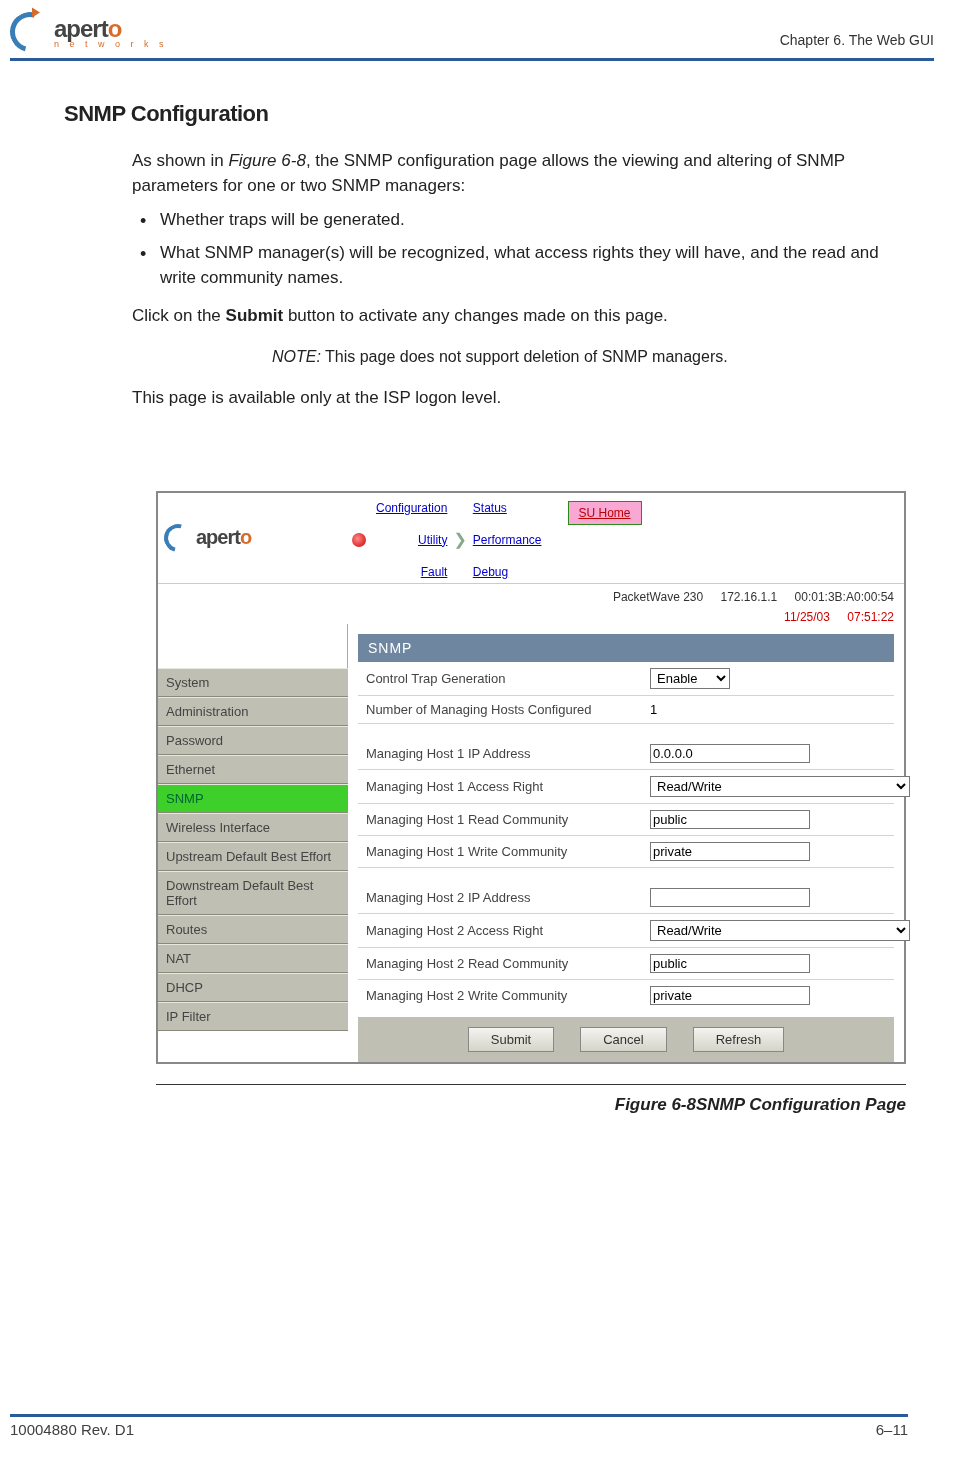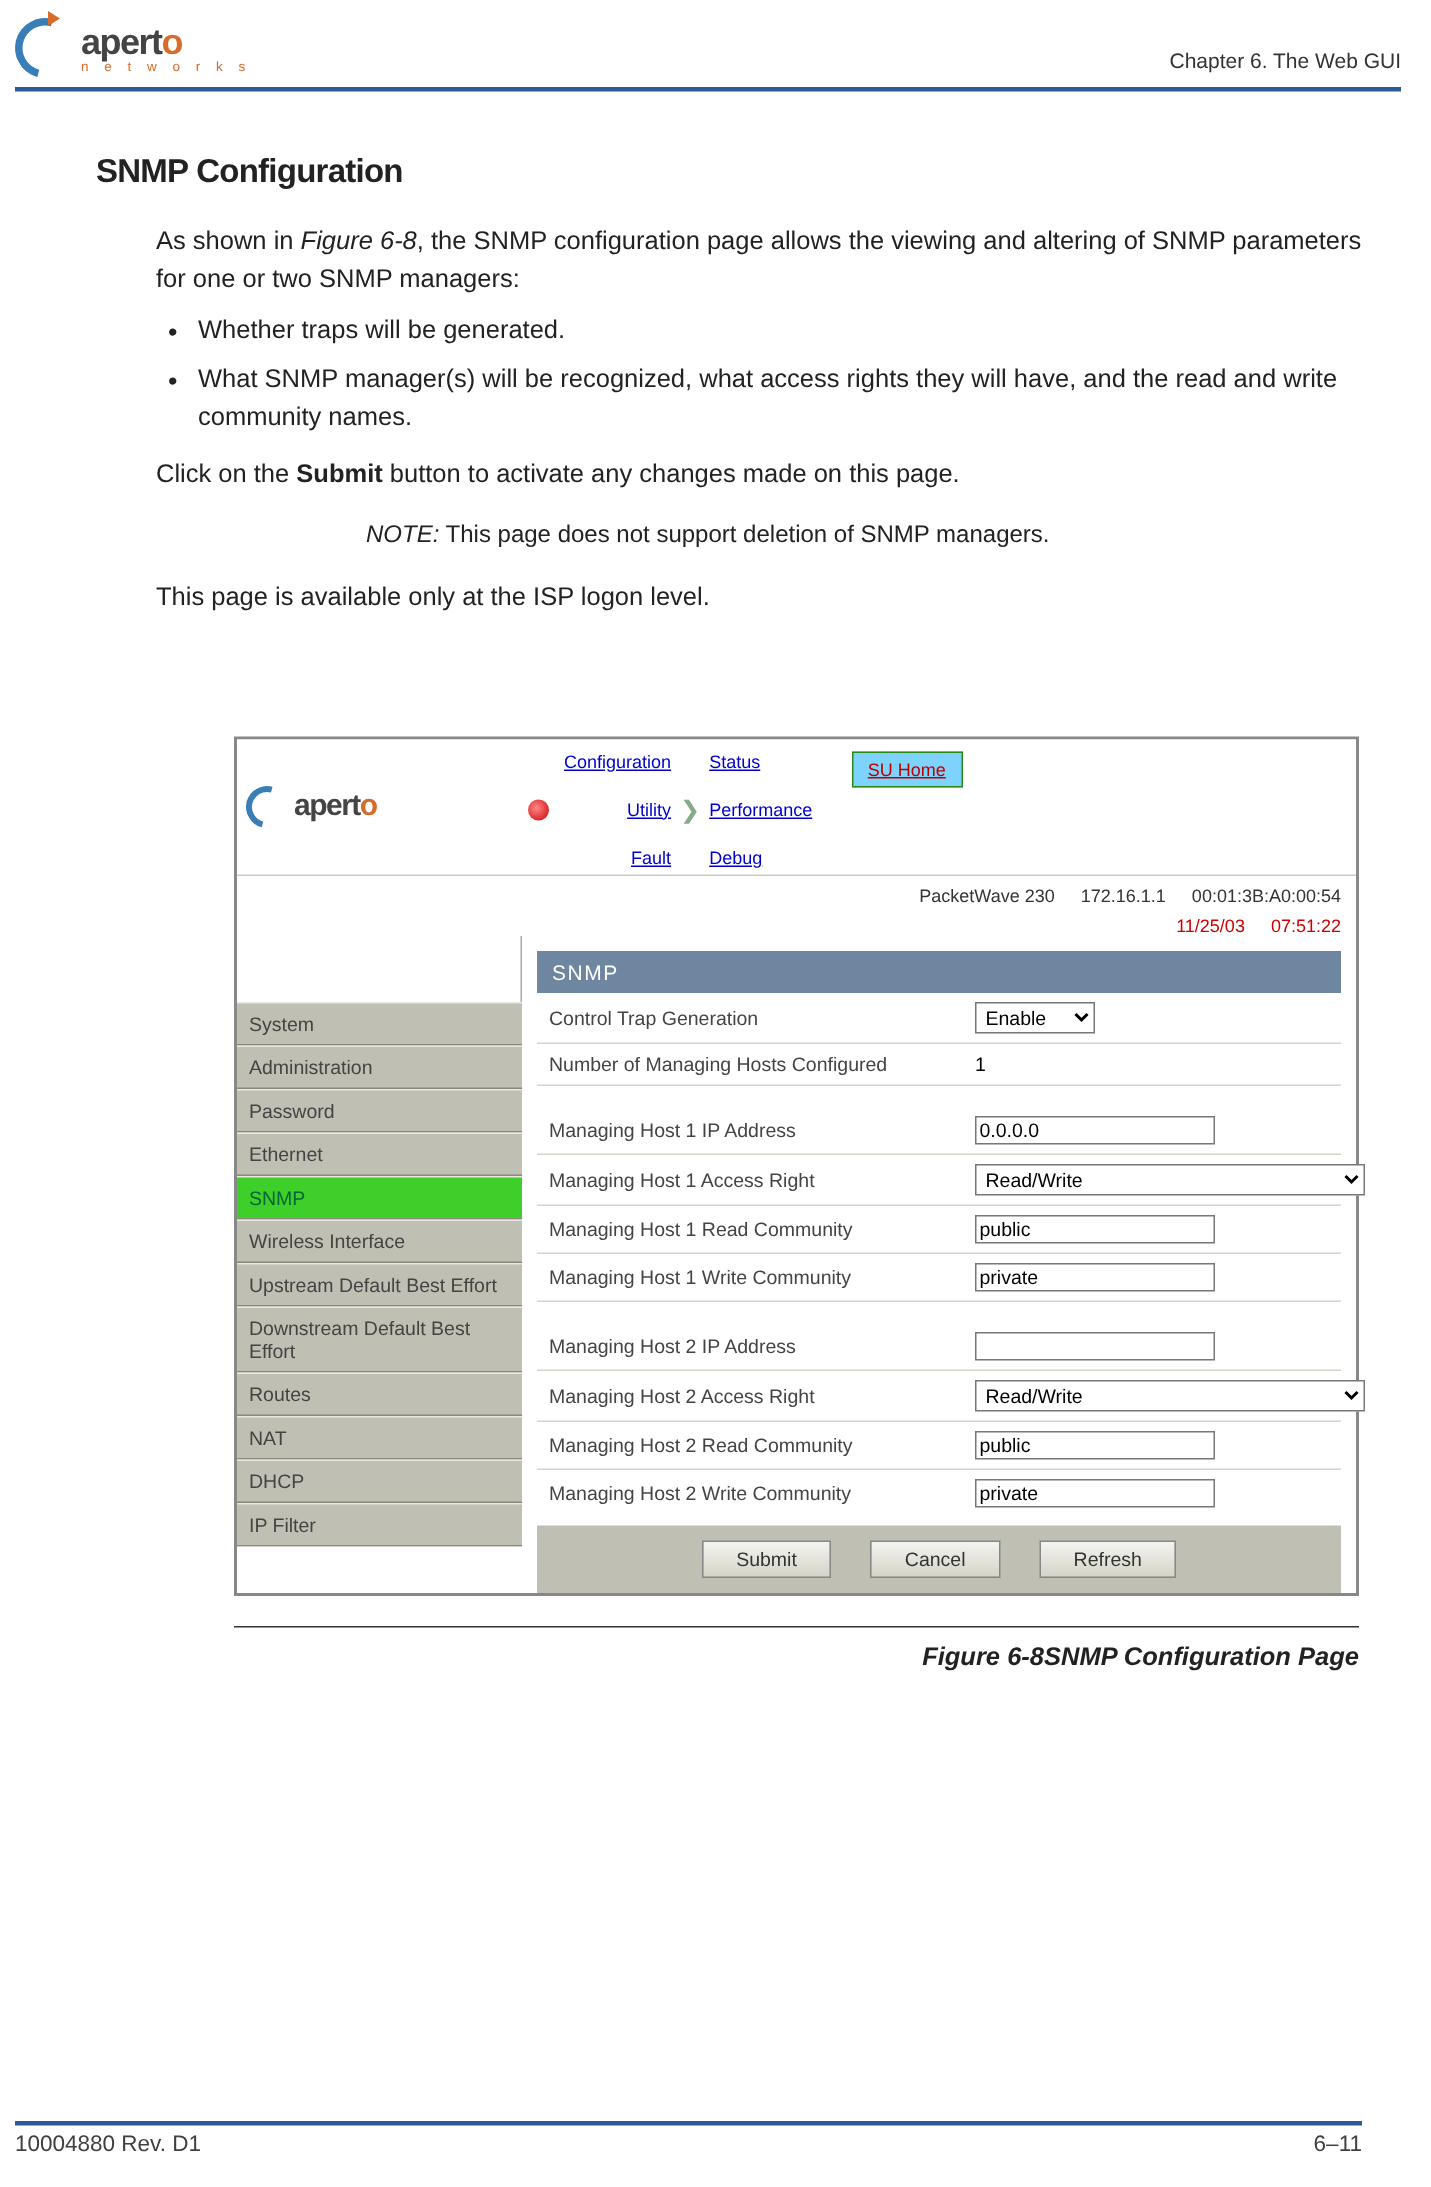--- a/index.html
+++ b/index.html
@@ -13,21 +13,21 @@
   .logo-arc::after { content:""; position:absolute; right:-4px; top:-4px; width:0;height:0; border-left:8px solid #d66b2a; border-top:5px solid transparent; border-bottom:5px solid transparent; transform: rotate(30deg);}
   .logo-text { font-weight: bold; font-size: 24px; color:#444; letter-spacing:-1px;}
   .logo-text .o { color:#d66b2a;}
   .logo-sub { font-size:9px; letter-spacing:4px; color:#d66b2a; margin-top:-4px; text-align:right;}
   .chapter-title { font-size: 14px; color: #333; padding-bottom: 4px; }
   .hdr-rule { border-top: 3px solid #2a5a9a; margin-top: 6px; }
 
   
   .content { padding: 40px 46px 0 64px; }
   h2.section { font-size: 22px; font-weight: bold; letter-spacing: -0.5px; margin-bottom: 22px; font-family: Verdana, sans-serif; }
-  .body-text { margin-left: 40px; font-size: 17px; line-height: 1.45; }
+  .body-text { margin-left: 68px; font-size: 17px; line-height: 1.45; }
   .para { margin-bottom: 10px; }
   ul.bullets { list-style: none; margin: 6px 0 14px 0; }
   ul.bullets li { position: relative; padding-left: 28px; margin-bottom: 8px; }
   ul.bullets li::before { content: "•"; position: absolute; left: 8px; top: 0; font-size: 18px; }
   .bold { font-weight: bold; }
   .italic { font-style: italic; }
   .note-row { margin: 16px 0 18px 0; font-size: 16px; text-align: left; padding-left: 140px;}
   .note-row .nlabel { font-style: italic; }
 
   
@@ -38,21 +38,21 @@
   .mini-logo-arc { width:28px;height:28px;border:4px solid #3a7eb8;border-right-color:transparent;border-bottom-color:transparent;border-radius:50%;transform:rotate(-30deg);}
   .mini-logo-text { font-weight:bold; font-size:20px; color:#444; margin-left:4px; letter-spacing:-1px;}
   .mini-logo-text .o{color:#d66b2a;}
   .nav-cols { flex:1; display:flex; padding: 8px 4px 4px 4px; gap: 6px; align-items:flex-start; }
   .nav-red { width:14px; height:14px; background: radial-gradient(circle at 40% 40%, #f88, #c00); border-radius:50%; align-self:center; margin-right:4px;}
   .nav-arrow { font-size:16px; color:#8a8; align-self:center;}
   .nav-col { display:flex; flex-direction:column; gap:18px; font-size:12px; }
   .nav-col a { color:#00c; text-decoration: underline; text-align:right; }
   .nav-col.left a { text-align:right; }
   .nav-col.right a { text-align:left; }
-  .su-home { background:#7dd3fc; border:1px solid #2a8a1a; padding:4px 10px; color:#b00; text-decoration: underline; font-size:12px; align-self:flex-start; margin-left:20px;}
+  .su-home { background:#f9a8d4; border:1px solid #2a8a1a; padding:4px 10px; color:#b00; text-decoration: underline; font-size:12px; align-self:flex-start; margin-left:20px;}
   .meta-row { text-align:right; font-size:12px; padding: 6px 10px 0 10px; color:#333;}
   .meta-row span { margin-left: 14px; }
   .meta-row .date { color:#c00;}
 
   .shot-body { display:flex; background:#fff; }
   .side { width: 190px; background:#bfbfb3; display:flex; flex-direction:column; }
   .side-gap { height: 44px; background:#fff; border-right:1px solid #aaa;}
   .side-item { padding: 6px 8px; border-top:1px solid #e8e8df; border-bottom:1px solid #8a8a7a; color:#444; background:#bfbfb3; font-size:13px; cursor:pointer; }
   .side-item.active { background:#3fcf2a; color:#063; }
   .side-fill { flex:1; background:#fff;}

